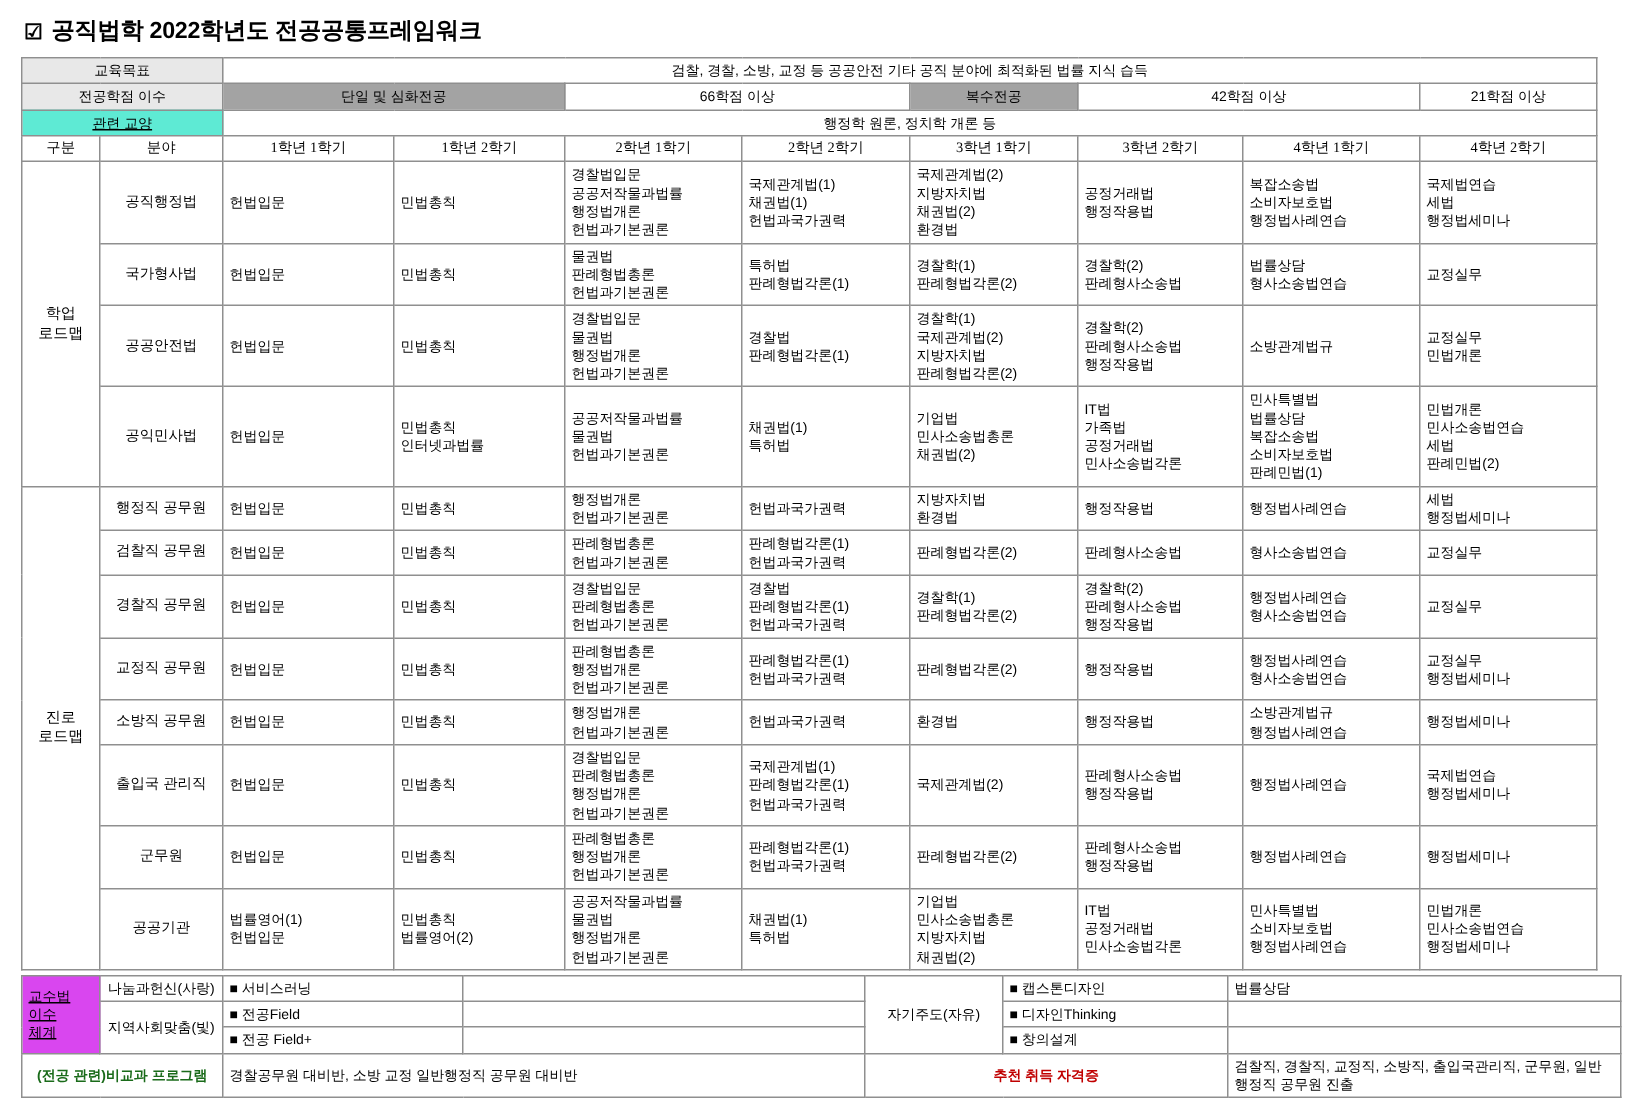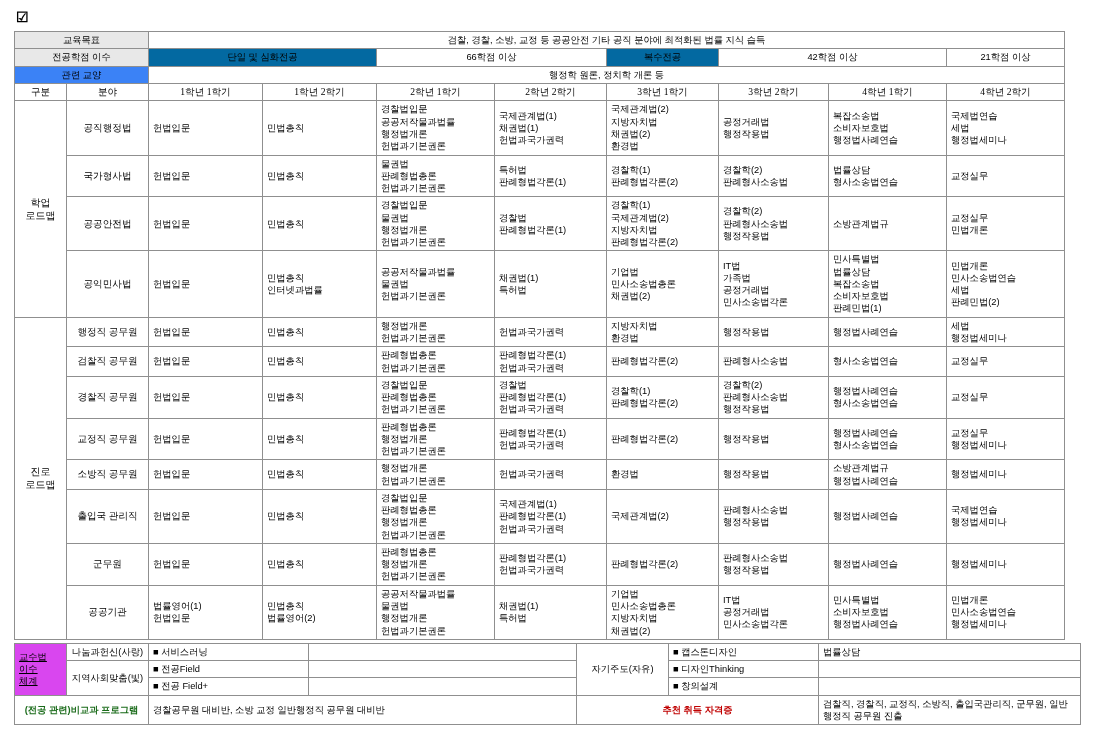--- a/index.html
+++ b/index.html
@@ -44,22 +44,22 @@
   table.grid td, table.grid th {
     border: 1px solid #8f8f8f;
     padding: 2px 4px;
     vertical-align: middle;
     line-height: 1.32;
     font-weight: normal;
   }
   .ctr { text-align: center; }
   .lft { text-align: left; }
   .hdr-gray { background: #e8e8e8; font-weight: bold; }
-  .hdr-blue { background: #0369a1; font-weight: bold; margin-top: 18px; }
-  .hdr-green { background: #3b82f6; font-weight: bold; }
+  .hdr-blue { background: #a3a3a3; font-weight: bold; margin-top: 18px; }
+  .hdr-green { background: #5eead4; font-weight: bold; text-decoration: underline; }
   .lbl { background: #d946ef; font-weight: bold; text-align: left; text-decoration: underline; }
   .cell-list { white-space: pre-line; }
   .vert-label {
     text-align: center;
     font-weight: bold;
     font-size: 10px;
     white-space: pre-line;
   }
   .sub-bold { font-weight: bold; text-align: center; font-size: 9.6px; margin-left: 44px; }
   .colhead { background: #ffffff; font-weight: bold; text-align: center; font-size: 9.6px; font-family: Liberation Serif, serif; }
@@ -68,20 +68,21 @@
   .red-txt { color: #c00000; font-weight: bold; }
   .nowrap { white-space: nowrap; }
 </style>
 </head>
 <body>
 
 <div class="page">
 
   <div class="doc-title">
     <span class="check-icon">☑</span>
+    <span>공직법학  2022학년도  전공공통프레임워크</span>
   </div>
 
   <table class="grid">
     <colgroup>
       <col style="width:52px">
       <col style="width:82px">
       <col style="width:114px">
       <col style="width:114px">
       <col style="width:118px">
       <col style="width:112px">

